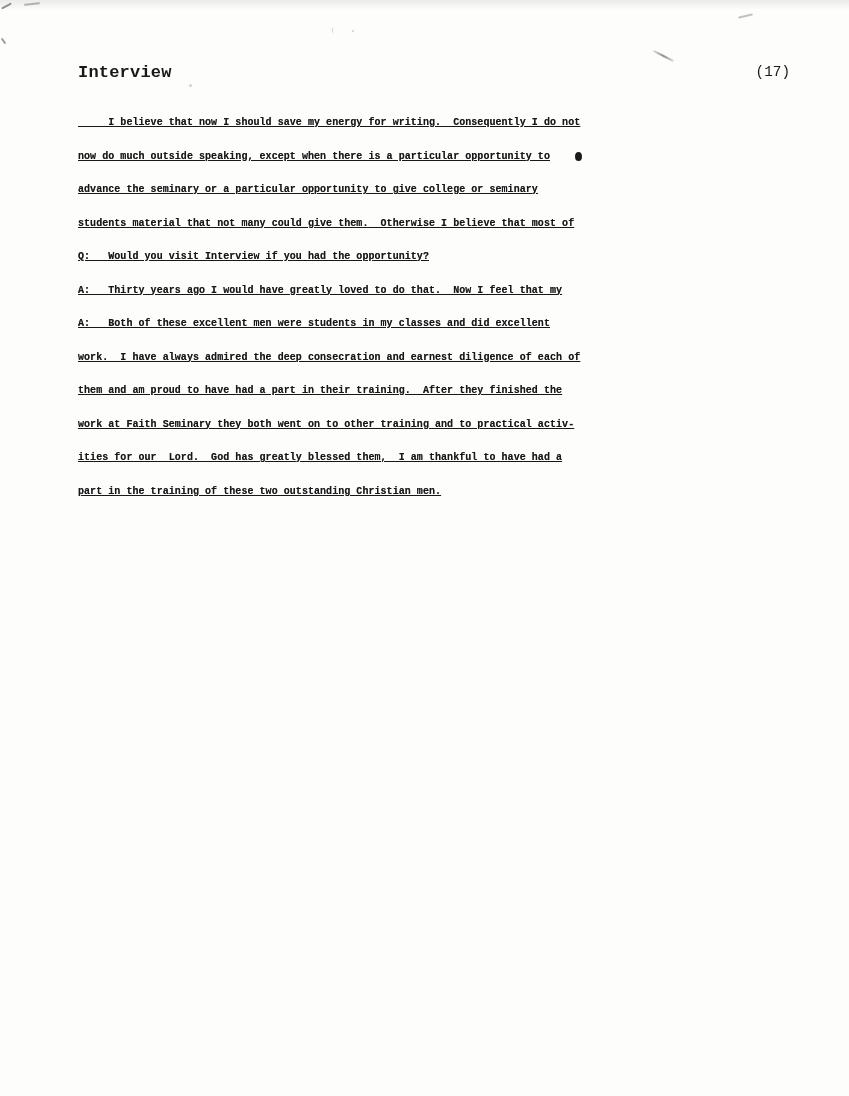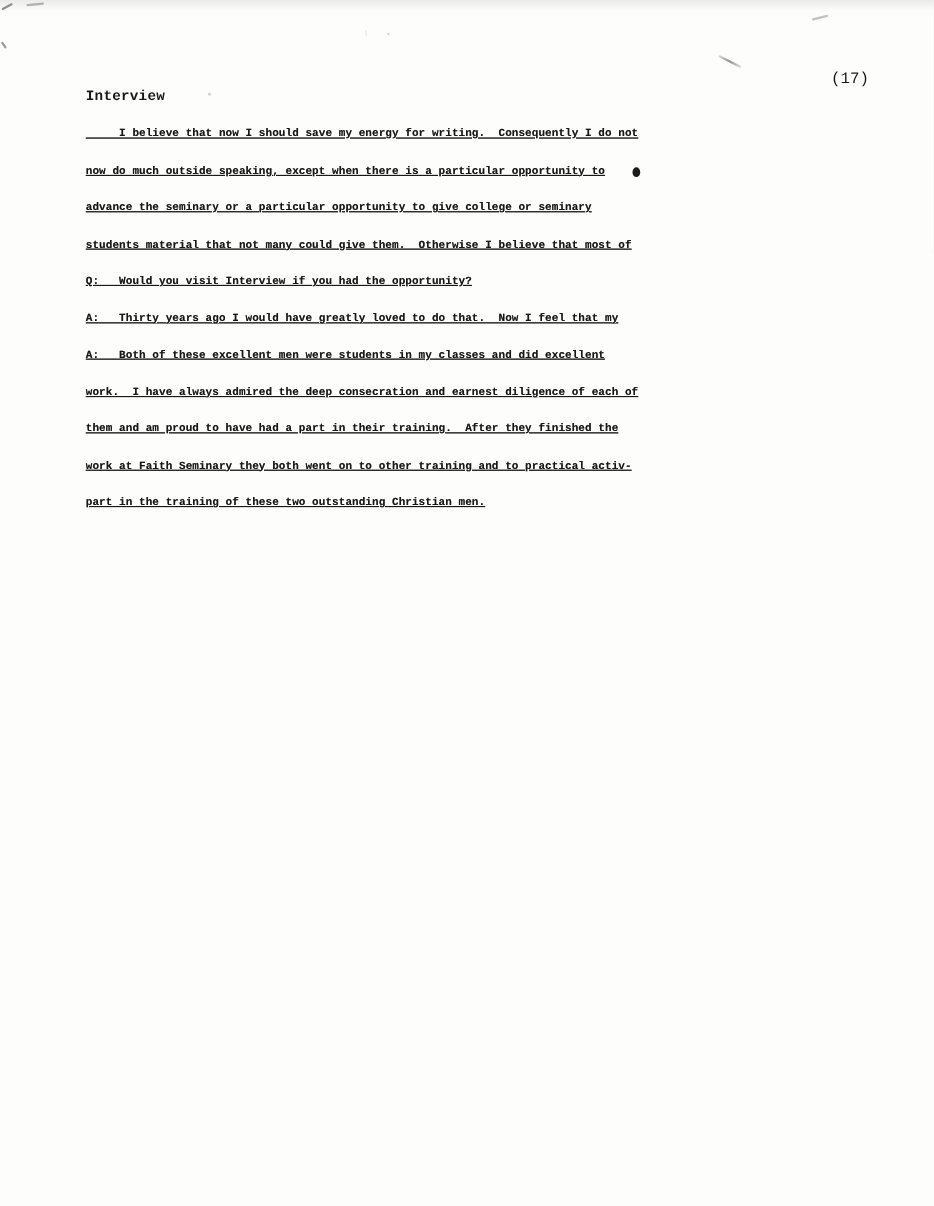--- a/index.html
+++ b/index.html
@@ -21,22 +21,22 @@
   .page::before {
     content: "";
     position: absolute;
     left: 0; top: 0; right: 0; height: 10px;
     background: linear-gradient(to bottom, rgba(150,150,150,0.18), rgba(150,150,150,0));
     pointer-events: none;
   }
   .header-title {
     position: absolute;
     left: 78px;
-    top: 80px;
-    font-size: 13px;
+    top: 63px;
+    font-size: 17px;
     font-weight: 700;
     letter-spacing: 0.2px;
     white-space: pre;
   }
   .page-number {
     position: absolute;
     right: 59px;
     top: 64px;
     font-size: 14.35px;
     font-weight: 400;
@@ -91,20 +91,21 @@
     <div class="line">     I believe that now I should save my energy for writing.  Consequently I do not</div>
     <div class="line">now do much outside speaking, except when there is a particular opportunity to</div>
     <div class="line">advance the seminary or a particular opportunity to give college or seminary</div>
     <div class="line">students material that not many could give them.  Otherwise I believe that most of</div>
     <div class="line">Q:   Would you visit Interview if you had the opportunity?</div>
     <div class="line">A:   Thirty years ago I would have greatly loved to do that.  Now I feel that my</div>
     <div class="line">A:   Both of these excellent men were students in my classes and did excellent</div>
     <div class="line">work.  I have always admired the deep consecration and earnest diligence of each of</div>
     <div class="line">them and am proud to have had a part in their training.  After they finished the</div>
     <div class="line">work at Faith Seminary they both went on to other training and to practical activ-</div>
+    <div class="line">ities for our  Lord.  God has greatly blessed them,  I am thankful to have had a</div>
     <div class="line">part in the training of these two outstanding Christian men.</div>
   </div>
 
   <div class="artifact a-corner-squiggle-1"></div>
   <div class="artifact a-corner-squiggle-2"></div>
   <div class="artifact a-left-edge-tick"></div>
   <div class="artifact a-top-center-mark-1"></div>
   <div class="artifact a-top-center-mark-2"></div>
   <div class="artifact a-faint-ghost"></div>
   <div class="artifact a-top-right-curl"></div>

